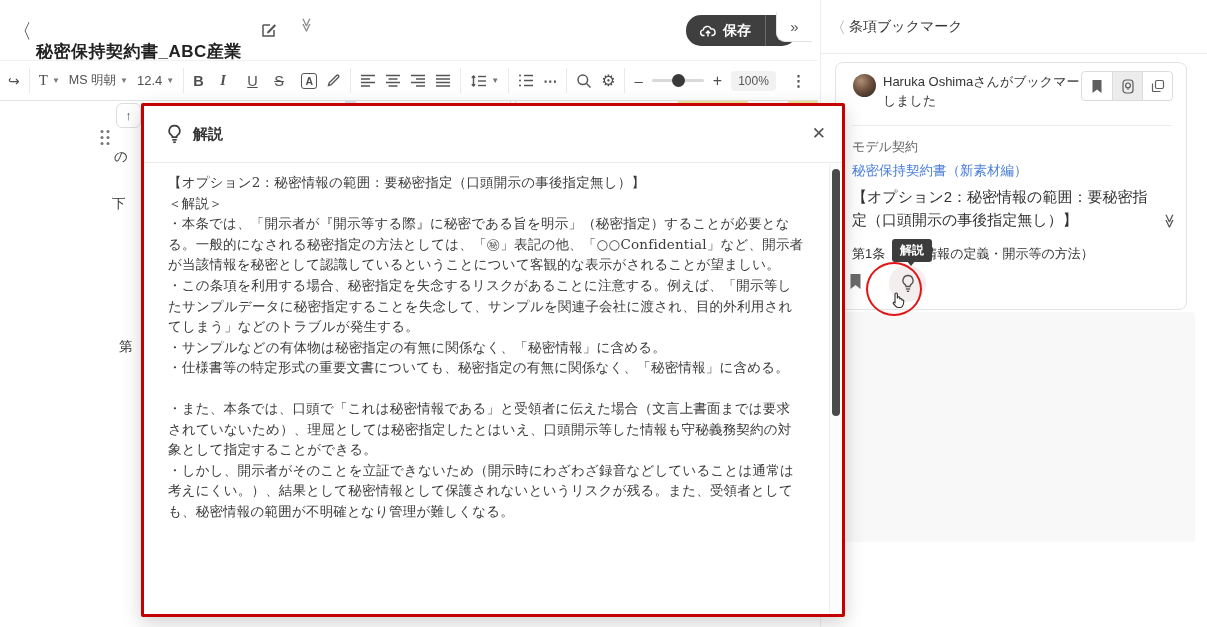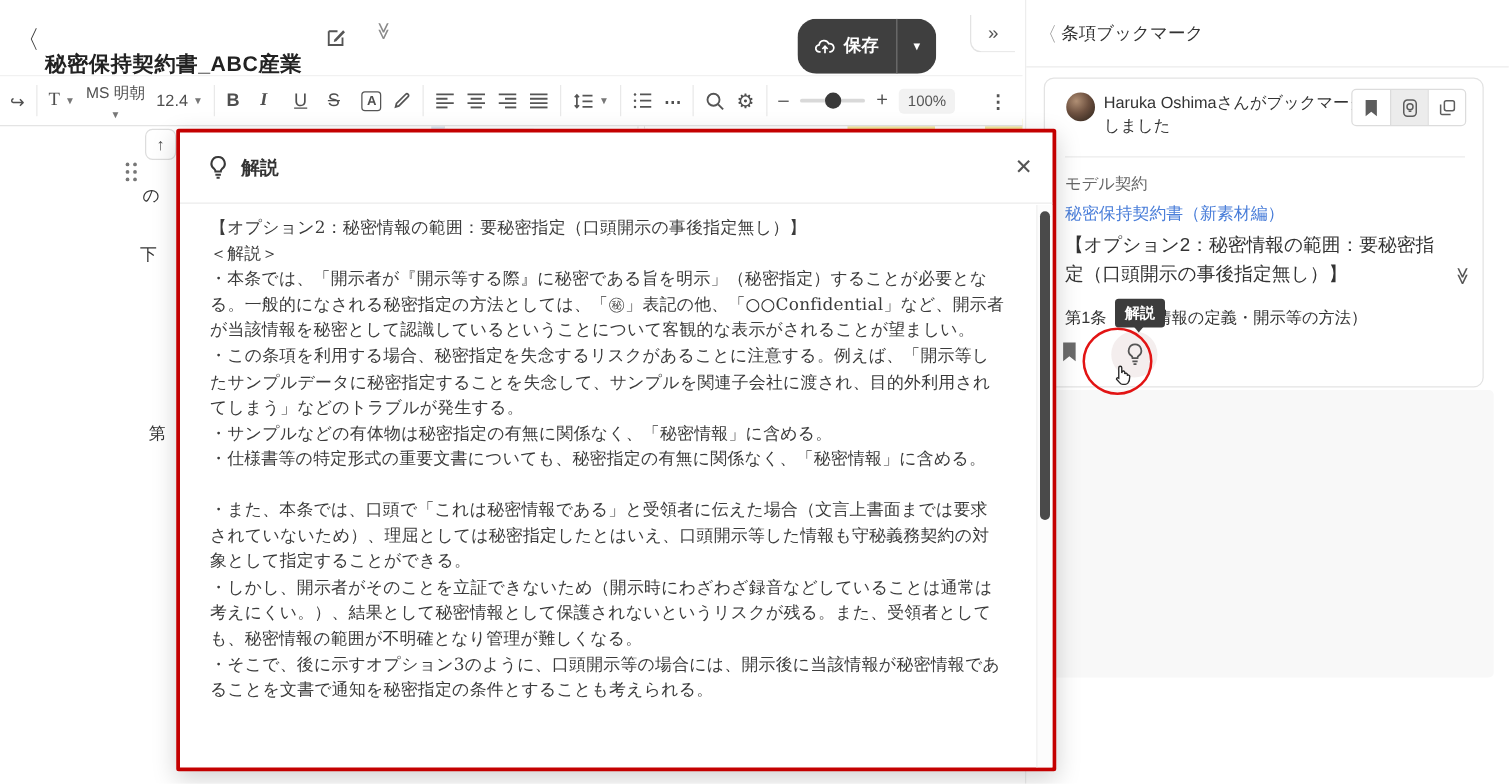--- a/index.html
+++ b/index.html
@@ -7,21 +7,21 @@
               font-family:"Liberation Sans", sans-serif; }
   .abs { position:absolute; }
   #app { position:relative; width:1207px; height:627px; background:#fff; }
 
   
   #top-header { left:0; top:0; width:820px; height:60px; background:#fff; z-index:5; }
   .back-chevron { left:12px; top:18px; font-size:20px; color:#3c3c3c; cursor:pointer; }
   .doc-title { left:36px; top:18px; font-size:17px; font-weight:bold; color:#222; letter-spacing:.5px;margin-top:22px; }
   .edit-ic { left:260px; top:21px; }
   .dbl-chevron { left:300px; top:17px; color:#8a8a8a; font-size:14px; transform:rotate(90deg); display:inline-block; }
-  #save-split { left:638px; top:15px; height:44px; display:flex; border-radius:15px; overflow:hidden; z-index:6; }
+  #save-split { left:686px; top:15px; height:31px; display:flex; border-radius:15px; overflow:hidden; z-index:6; }
   #save-main { background:#3f3f3f; color:#fff; display:flex; align-items:center; gap:7px;
                padding:0 14px; font-size:14px; font-weight:bold; cursor:pointer; }
   #save-caret { background:#3f3f3f; color:#fff; width:32px; display:flex; align-items:center;
                 justify-content:center; border-left:1px solid #6a6a6a; font-size:9px; cursor:pointer; }
   #collapse-btn { left:776px; top:12px; width:36px; height:30px; background:#fff;
                   border-left:1px solid #e3e3e3; border-bottom:1px solid #e3e3e3;
                   border-bottom-left-radius:9px; display:flex; align-items:center; justify-content:center;
                   color:#555; font-size:15px; cursor:pointer; z-index:6; }
 
   
@@ -159,21 +159,21 @@
     <div class="abs" id="collapse-btn">»</div>
   </div>
 
   <div class="abs" id="toolbar">
     <span class="tb">↪</span>
     <span class="sep"></span>
     <span class="tb">
       <span style="font-size:15px; font-family:'Liberation Serif',serif;">T</span>
       <span class="caret">▼</span>
     </span>
-    <span class="tb" style="font-size:12.5px;flex-direction:column;">
+    <span class="tb" style="font-size:12.5px;">
       <span>MS 明朝</span>
       <span class="caret">▼</span>
     </span>
     <span class="tb" style="font-size:13px;">
       <span>12.4</span>
       <span class="caret">▼</span>
     </span>
     <span class="sep"></span>
     <span class="tb tb-letter">B</span>
     <span class="tb tb-letter it">I</span>
@@ -325,21 +325,20 @@
     <div id="modal-body">
       <p>【オプション2：秘密情報の範囲：要秘密指定（口頭開示の事後指定無し）】</p>
       <p>＜解説＞</p>
       <p>・本条では、「開示者が『開示等する際』に秘密である旨を明示」（秘密指定）することが必要となる。一般的になされる秘密指定の方法としては、「㊙」表記の他、「○○Confidential」など、開示者が当該情報を秘密として認識しているということについて客観的な表示がされることが望ましい。</p>
       <p>・この条項を利用する場合、秘密指定を失念するリスクがあることに注意する。例えば、「開示等したサンプルデータに秘密指定することを失念して、サンプルを関連子会社に渡され、目的外利用されてしまう」などのトラブルが発生する。</p>
       <p>・サンプルなどの有体物は秘密指定の有無に関係なく、「秘密情報」に含める。</p>
       <p>・仕様書等の特定形式の重要文書についても、秘密指定の有無に関係なく、「秘密情報」に含める。</p>
       <div class="p-gap"></div>
       <p>・また、本条では、口頭で「これは秘密情報である」と受領者に伝えた場合（文言上書面までは要求されていないため）、理屈としては秘密指定したとはいえ、口頭開示等した情報も守秘義務契約の対象として指定することができる。</p>
       <p>・しかし、開示者がそのことを立証できないため（開示時にわざわざ録音などしていることは通常は考えにくい。）、結果として秘密情報として保護されないというリスクが残る。また、受領者としても、秘密情報の範囲が不明確となり管理が難しくなる。</p>
-      <p>・そこで、後に示すオプション3のように、口頭開示等の場合には、開示後に当該情報が秘密情報であることを文書で通知を秘密指定の条件とすることも考えられる。</p>
     </div>
     <div id="modal-scroll-track">
       <div id="modal-scroll-thumb"></div>
     </div>
   </div>
 
   <div class="abs" id="annot-ellipse"></div>
   <div class="abs" id="hand-cursor">
     <svg width="17" height="20" viewBox="0 0 17 20">
       <path d="M5 12.5 V4.2 a1.2 1.2 0 0 1 2.4 0 V8.4 l.3-1 a1.1 1.1 0 0 1 2.1.4 v1.4 a1.1 1.1 0 0 1 2.1.4 v1 a1 1 0 0 1 1.9.5 c0 2.4-.5 4.3-1.5 5.4 a3 3 0 0 1-2.2 1 H8.2 a3 3 0 0 1-2.3-1.2 L3.2 13.4 a1.1 1.1 0 0 1 1.8-.9 Z" fill="#fff" stroke="#2b2b2b" stroke-width="1.1"></path>

